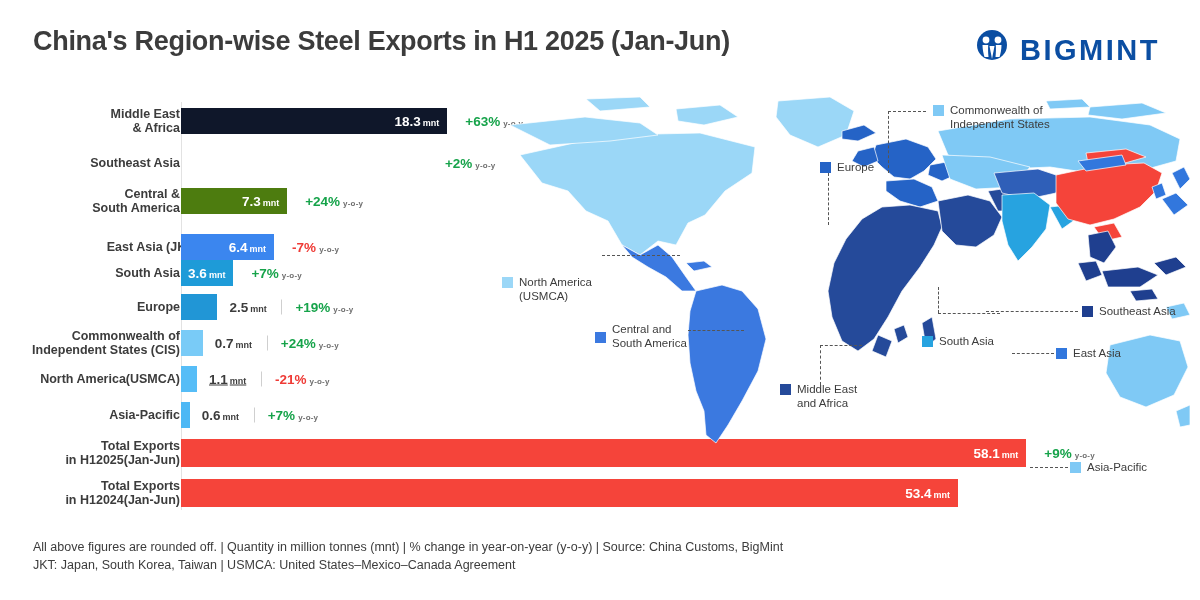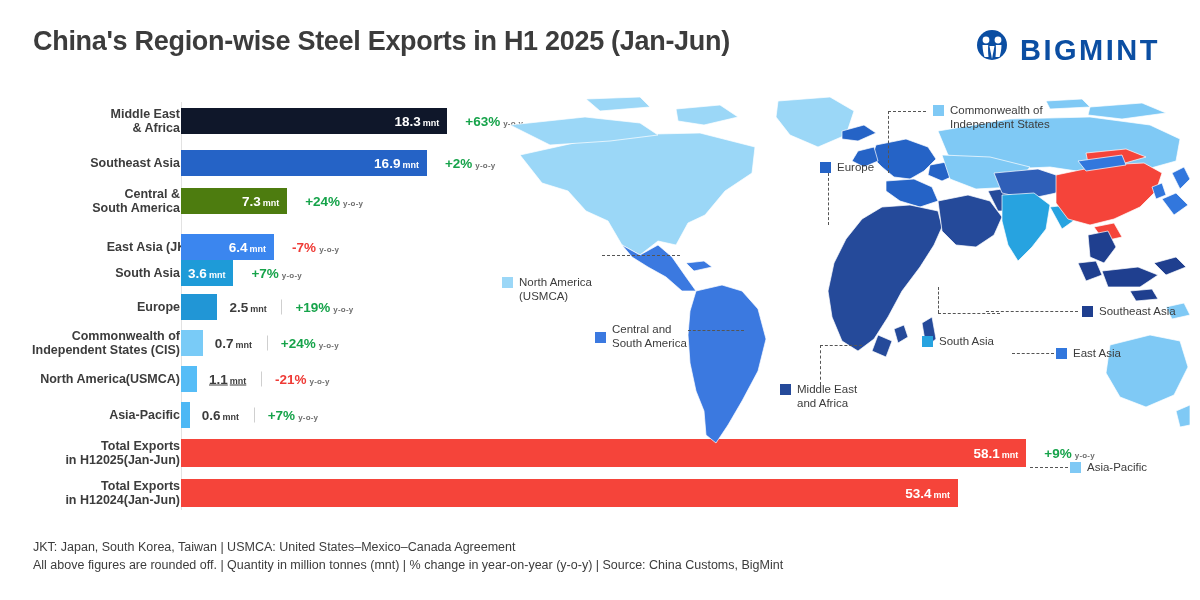--- a/index.html
+++ b/index.html
@@ -97,23 +97,20 @@
   <div class="row" style="top: 6px;">
         <div class="rowlabel">Middle East
 &amp; Africa</div>
         <div class="bar" style="width: 266.265px; background: #0f172a;">
           <span class="vin"><span>18.3</span><span class="u">mnt</span></span>
         </div>
         <span class="yoy" style="left: 465.265px;"><span class="pos">+63%</span><span class="tag">y-o-y</span></span>
       </div>
       <div class="row" style="top: 48px;">
         <div class="rowlabel">Southeast Asia</div>
-        <div class="bar" style="width: 245.895px; background: rgb(37, 99, 198);">
-          <span class="vin"><span>16.9</span><span class="u">mnt</span></span>
-        </div>
         <span class="yoy" style="left: 444.895px;"><span class="pos">+2%</span><span class="tag">y-o-y</span></span>
       </div>
       <div class="row" style="top: 86px;">
         <div class="rowlabel">Central &amp;
 South America</div>
         <div class="bar" style="width: 106.215px; background: #4d7c0f;">
           <span class="vin"><span>7.3</span><span class="u">mnt</span></span>
         </div>
         <span class="yoy" style="left: 305.215px;"><span class="pos">+24%</span><span class="tag">y-o-y</span></span>
       </div>
@@ -259,17 +256,17 @@
 South America</span></div>
       <div class="mlabel" style="left: 290px; top: 288px;"><span class="sw" style="background: rgb(37, 74, 154);"></span><span>Middle East
 and Africa</span></div>
       <div class="mlabel" style="left: 566px; top: 252px;"><span class="sw" style="background: rgb(50, 119, 221);"></span><span>East Asia</span></div>
       <div class="mlabel" style="left: 592px; top: 210px;"><span class="sw" style="background: rgb(31, 63, 143);"></span><span>Southeast Asia</span></div>
       <div class="mlabel" style="left: 432px; top: 240px;"><span class="sw" style="background: rgb(39, 163, 224);"></span><span>South Asia</span></div>
       <div class="mlabel" style="left: 580px; top: 366px;"><span class="sw" style="background: rgb(127, 201, 245);"></span><span>Asia-Pacific</span></div>
     </div>
 
   <div id="footer">
+    <div>All above figures are rounded off. | Quantity in million tonnes (mnt) | % change in year-on-year (y-o-y) | Source: China Customs, BigMint</div>
     <div>JKT: Japan, South Korea, Taiwan | USMCA: United States–Mexico–Canada Agreement</div>
-    <div>All above figures are rounded off. | Quantity in million tonnes (mnt) | % change in year-on-year (y-o-y) | Source: China Customs, BigMint</div>
   </div>
 
 </div>
 
 </body></html>

